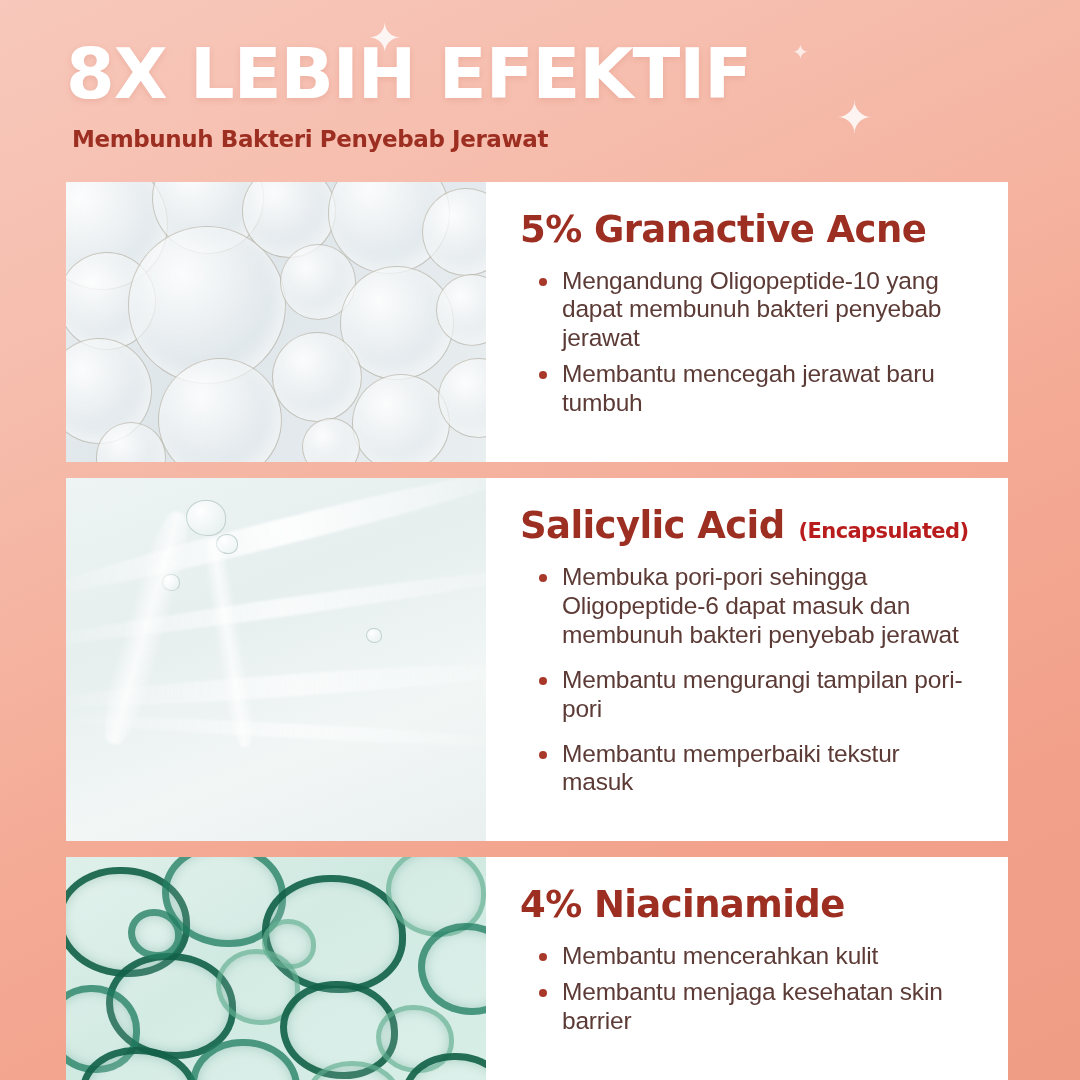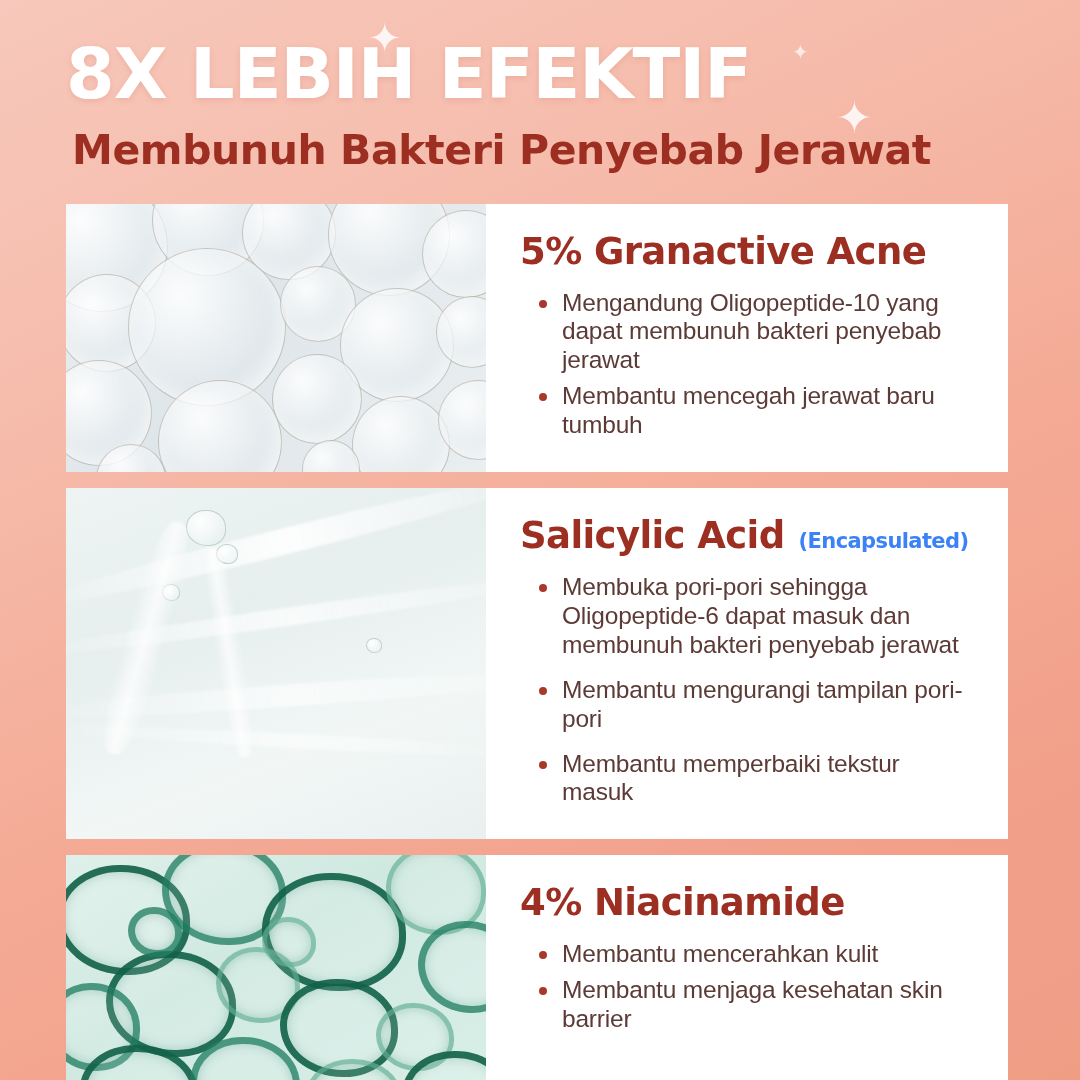--- a/index.html
+++ b/index.html
@@ -43,21 +43,21 @@
     font-size: 70px;
     letter-spacing: -1px;
     color: #ffffff;
     line-height: 1.05;
     margin: 0;
     text-shadow: 0 2px 6px rgba(190,90,70,.18);
   }
   .subheadline {
     font-family: "DejaVu Sans", sans-serif;
     font-weight: 700;
-    font-size: 41px;
+    font-size: 23px;
     color: #9d2f22;
     margin: 14px 12px 0 6px;
     letter-spacing: -.4px;
   }
 
   .cards {
     margin-top: 30px;
     padding: 0 72px 0 66px;
     display: flex;
     flex-direction: column;
@@ -70,39 +70,39 @@
     min-height: 258px;
   }
   .card .thumb {
     width: 420px;
     flex: 0 0 420px;
     position: relative;
     overflow: hidden;
   }
   .card .content {
     flex: 1;
-    padding: 26px 22px 16px 34px;
+    padding: 26px 22px 28px 34px;
     box-sizing: border-box;
   }
   .card-title {
     font-family: "DejaVu Sans", sans-serif;
     font-weight: 800;
     font-size: 37px;
     color: #9d2f22;
     margin: 0 0 10px 0;
     letter-spacing: -.6px;
     display: flex;
     align-items: baseline;
     flex-wrap: wrap;
   }
   .card-title .suffix {
     font-size: 21px;
     font-weight: 700;
     margin-left: 14px;
-    color: #3b82f6;
+    color: #b91c1c;
   }
   ul.bullets {
     margin: 16px;
     padding: 0;
     list-style: none;
   }
   ul.bullets li {
     position: relative;
     padding-left: 26px;
     font-size: 24.5px;

